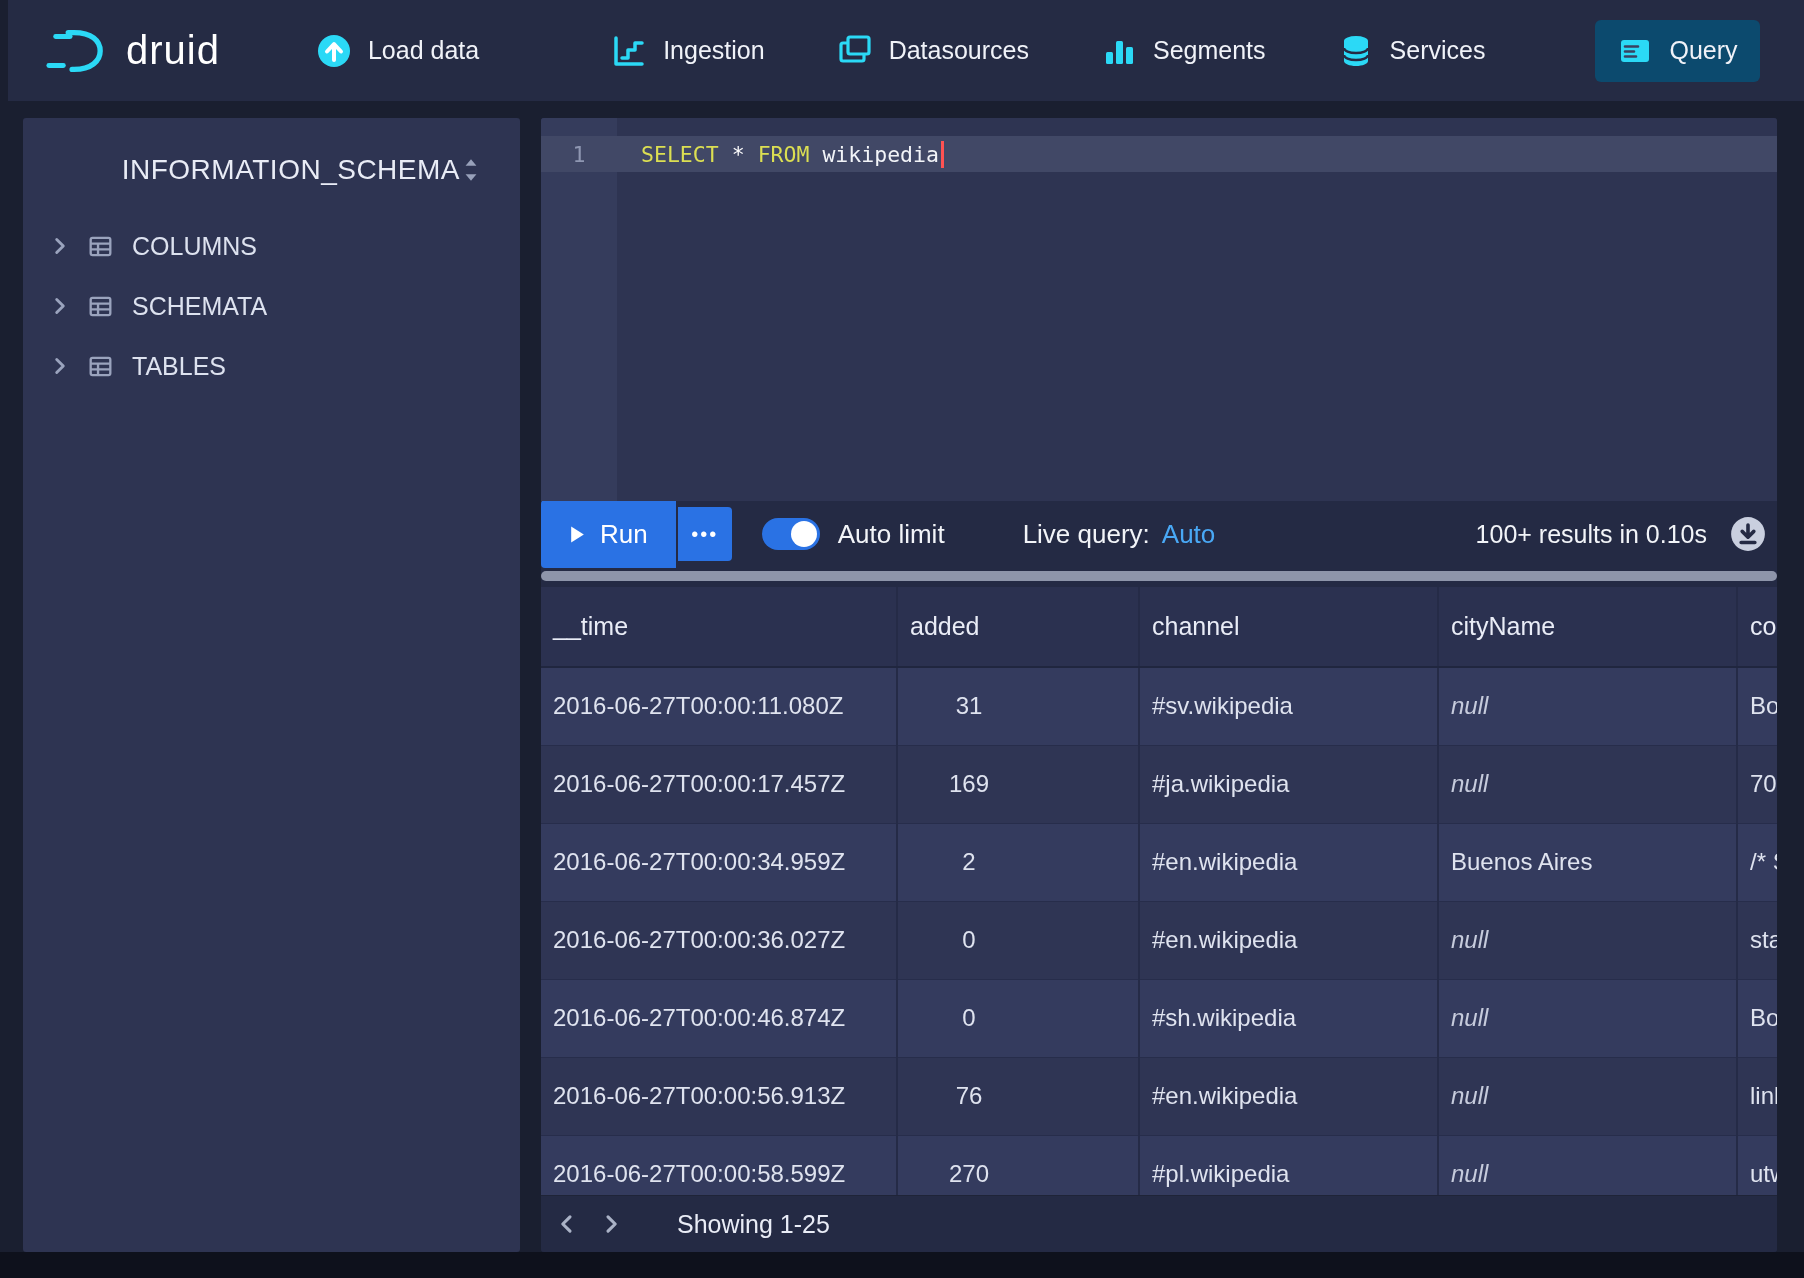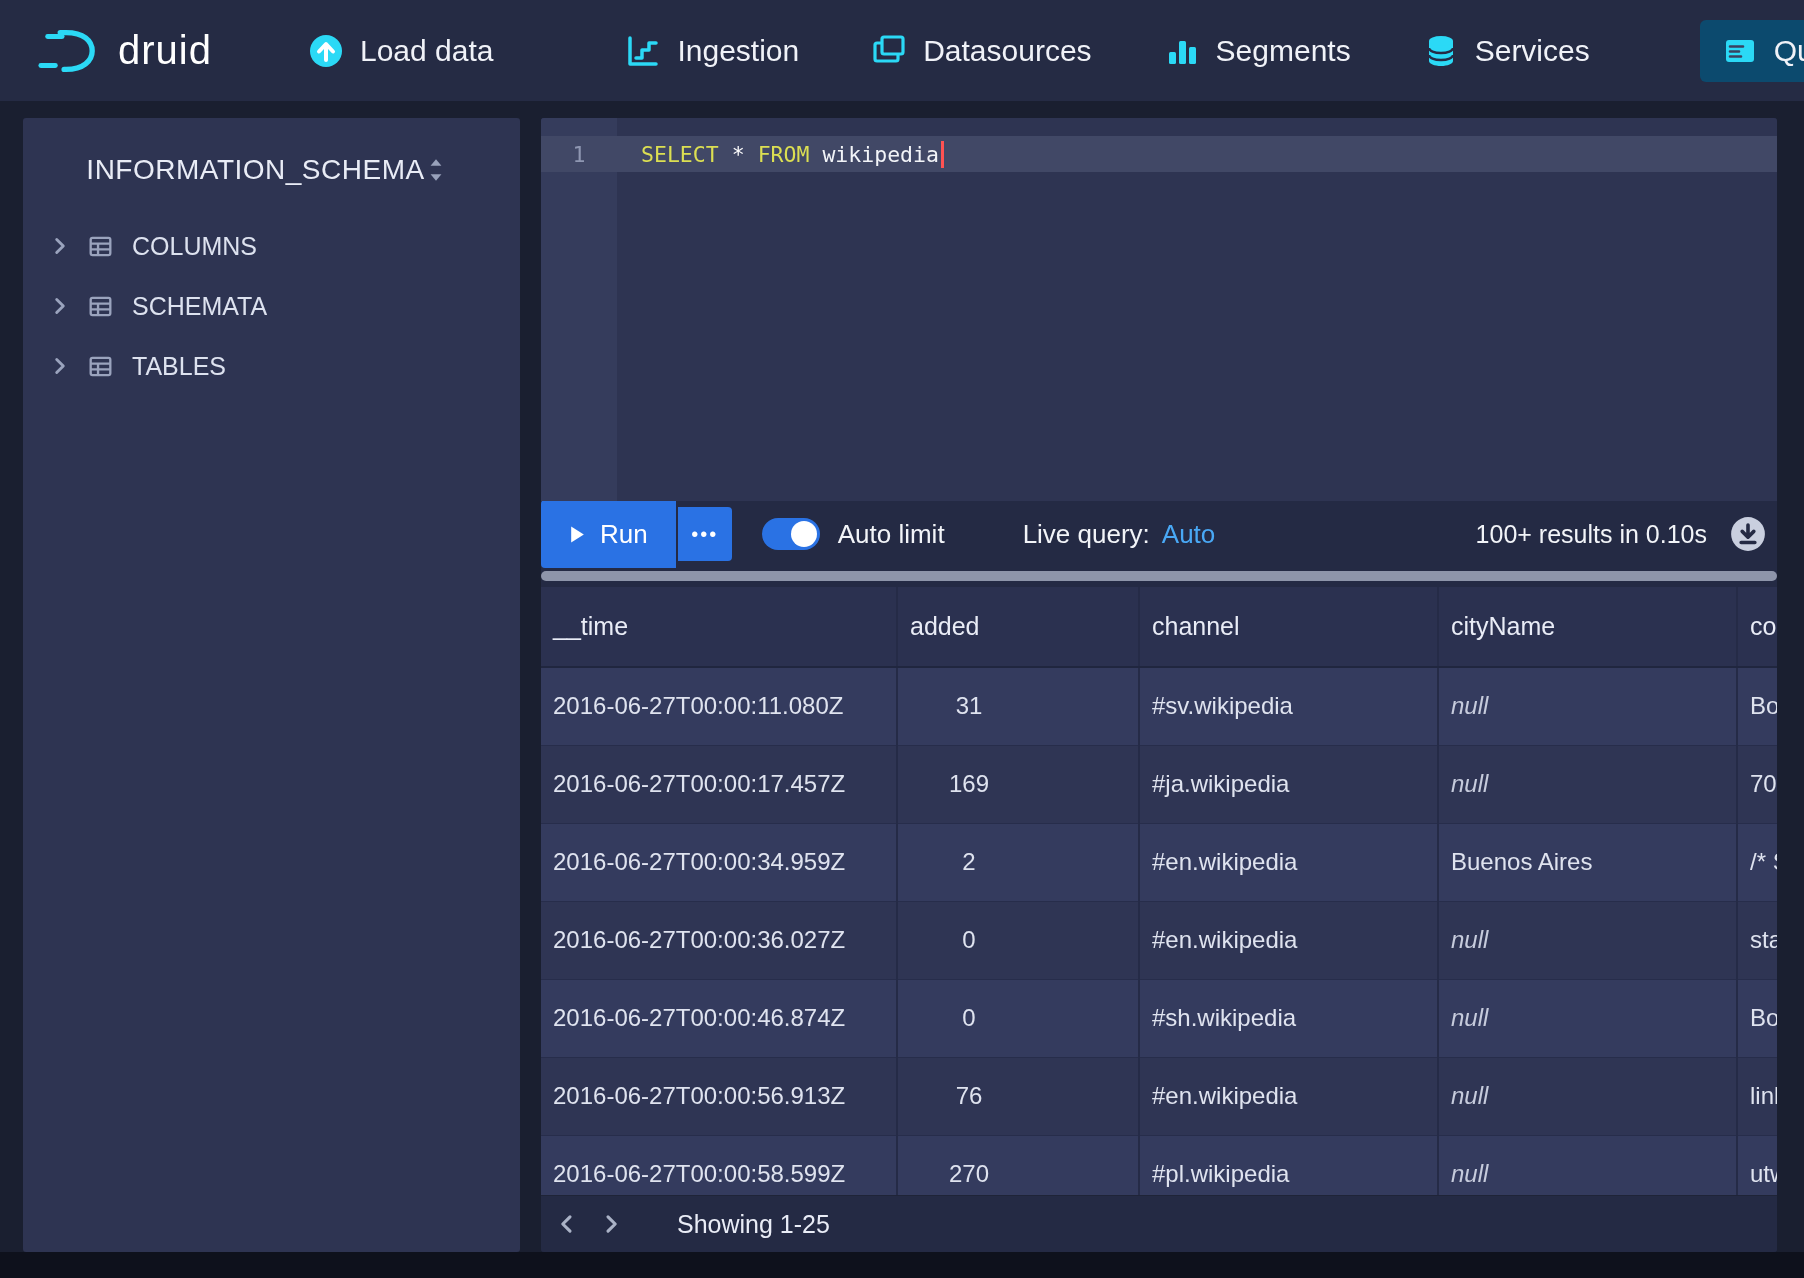--- a/index.html
+++ b/index.html
@@ -4,41 +4,41 @@
 <style>
   html,body{margin:0;padding:0}
   body{
     width:1804px;height:1278px;position:relative;overflow:hidden;
     background:#1a1f30;
     font-family:"Liberation Sans",sans-serif;color:#e4e8f3;
     -webkit-font-smoothing:antialiased;
   }
   
   .navbar{
-    position:absolute;top:0;left:0;right:0;height:101px;
+    position:absolute;top:0;left:8px;right:0;height:101px;
     background:#252b44;display:flex;align-items:center;
     padding:0 36px;box-sizing:border-box;z-index:5;
   }
   .brand{display:flex;align-items:center;gap:20px}
   .brand-text{font-size:40px;font-weight:500;color:#ffffff;letter-spacing:1px}
   .nav-divider{width:2px;height:44px;background:#3d4464;margin:0 30px}
   .nav-item{
-    display:flex;align-items:center;gap:16px;color:#f0f2f8;font-size:30px;
+    display:flex;align-items:center;gap:16px;color:#f0f2f8;font-size:25px;
     padding:0 22px;height:62px;border-radius:6px;cursor:pointer;margin:0 14px;
     white-space:nowrap;
   }
   .nav-item.selected{background:#0c4a6e}
   .nav-icon{display:flex;align-items:center;justify-content:center}
   
   .sidebar{
     position:absolute;left:23px;top:118px;width:497px;bottom:26px;
     background:#2e3452;border-radius:3px;box-sizing:border-box;
   }
   .sidebar-header{
-    display:flex;align-items:center;justify-content:center;
+    display:flex;align-items:center;justify-content:flex-end;
     padding:36px 38px 22px 28px;
   }
   .sidebar-title{font-size:28px;color:#e9ecf6;letter-spacing:.5px}
   .schema-caret{cursor:pointer;display:flex}
   .tree{padding-top:8px}
   .tree-item{
     display:flex;align-items:center;padding:0 26px;height:60px;
     font-size:25px;color:#dde2ef;cursor:pointer;
   }
   .tree-item .chev{margin-right:16px;display:flex}

